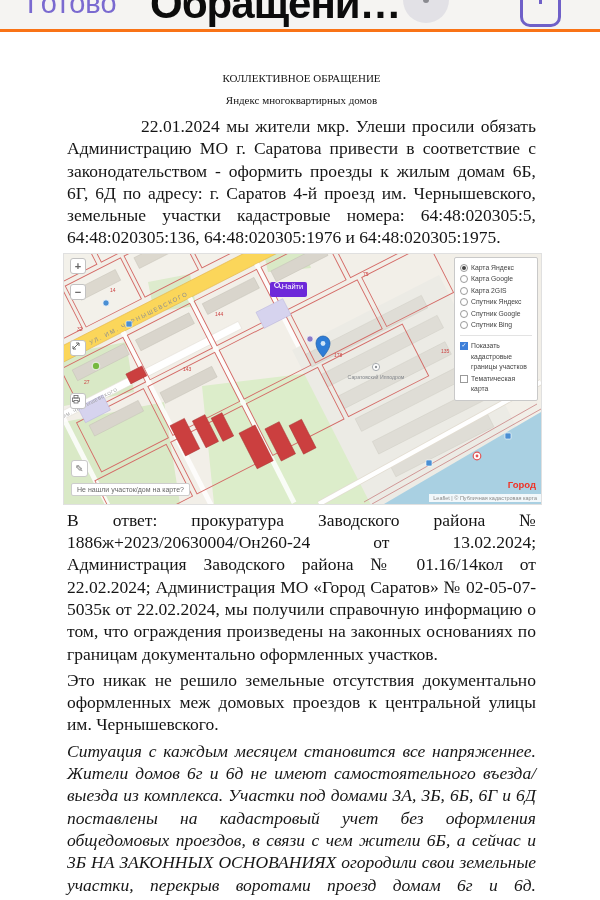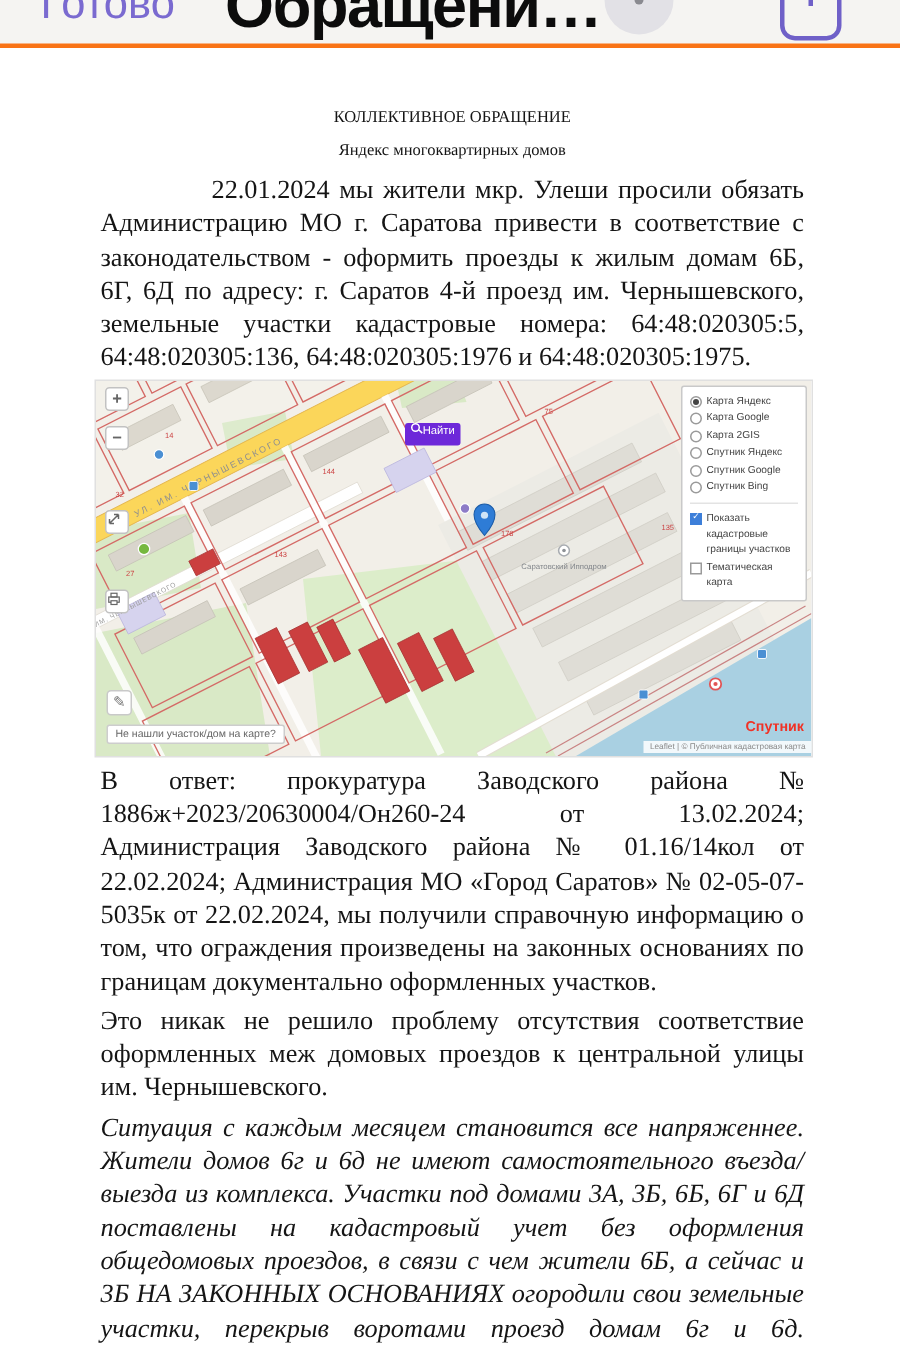--- a/index.html
+++ b/index.html
@@ -268,20 +268,20 @@
             <span class="cb"></span>
             <span>Тематическая карта</span>
           </div>
       </div>
     </div>
 
     <div class="mo pencil-btn">
         <span>✎</span>
       </div>
     <div class="mo map-tooltip">Не нашли участок/дом на карте?</div>
-    <div class="mo yandex-logo">Спутник</div>
+    <div class="mo yandex-logo">Город</div>
     <div class="mo map-attr">Leaflet | © Публичная кадастровая карта</div>
   </div>
 
   <p>В ответ: прокуратура Заводского района № 1886ж+2023/20630004/Он260-24 от 13.02.2024; Администрация Заводского района № 01.16/14кол от 22.02.2024; Администрация МО «Город Саратов» № 02-05-07-5035к от 22.02.2024, мы получили справочную информацию о том, что ограждения произведены на законных основаниях по границам документально оформленных участков.</p>
-  <p>Это никак не решило проблему отсутствия соответствие оформленных меж домовых проездов к центральной улицы им. Чернышевского.</p>
+  <p>Это никак не решило земельные отсутствия документально оформленных меж домовых проездов к центральной улицы им. Чернышевского.</p>
   <p class="p4">Ситуация с каждым месяцем становится все напряженнее. Жители домов 6г и 6д не имеют самостоятельного въезда/выезда из комплекса. Участки под домами 3А, 3Б, 6Б, 6Г и 6Д поставлены на кадастровый учет без оформления общедомовых проездов, в связи с чем жители 6Б, а сейчас и 3Б НА ЗАКОННЫХ ОСНОВАНИЯХ огородили свои земельные участки, перекрыв воротами проезд домам 6г и 6д. Единственно, пока оставшийся выезд вдоль забора</p>
 </div>
 
 </body></html>

